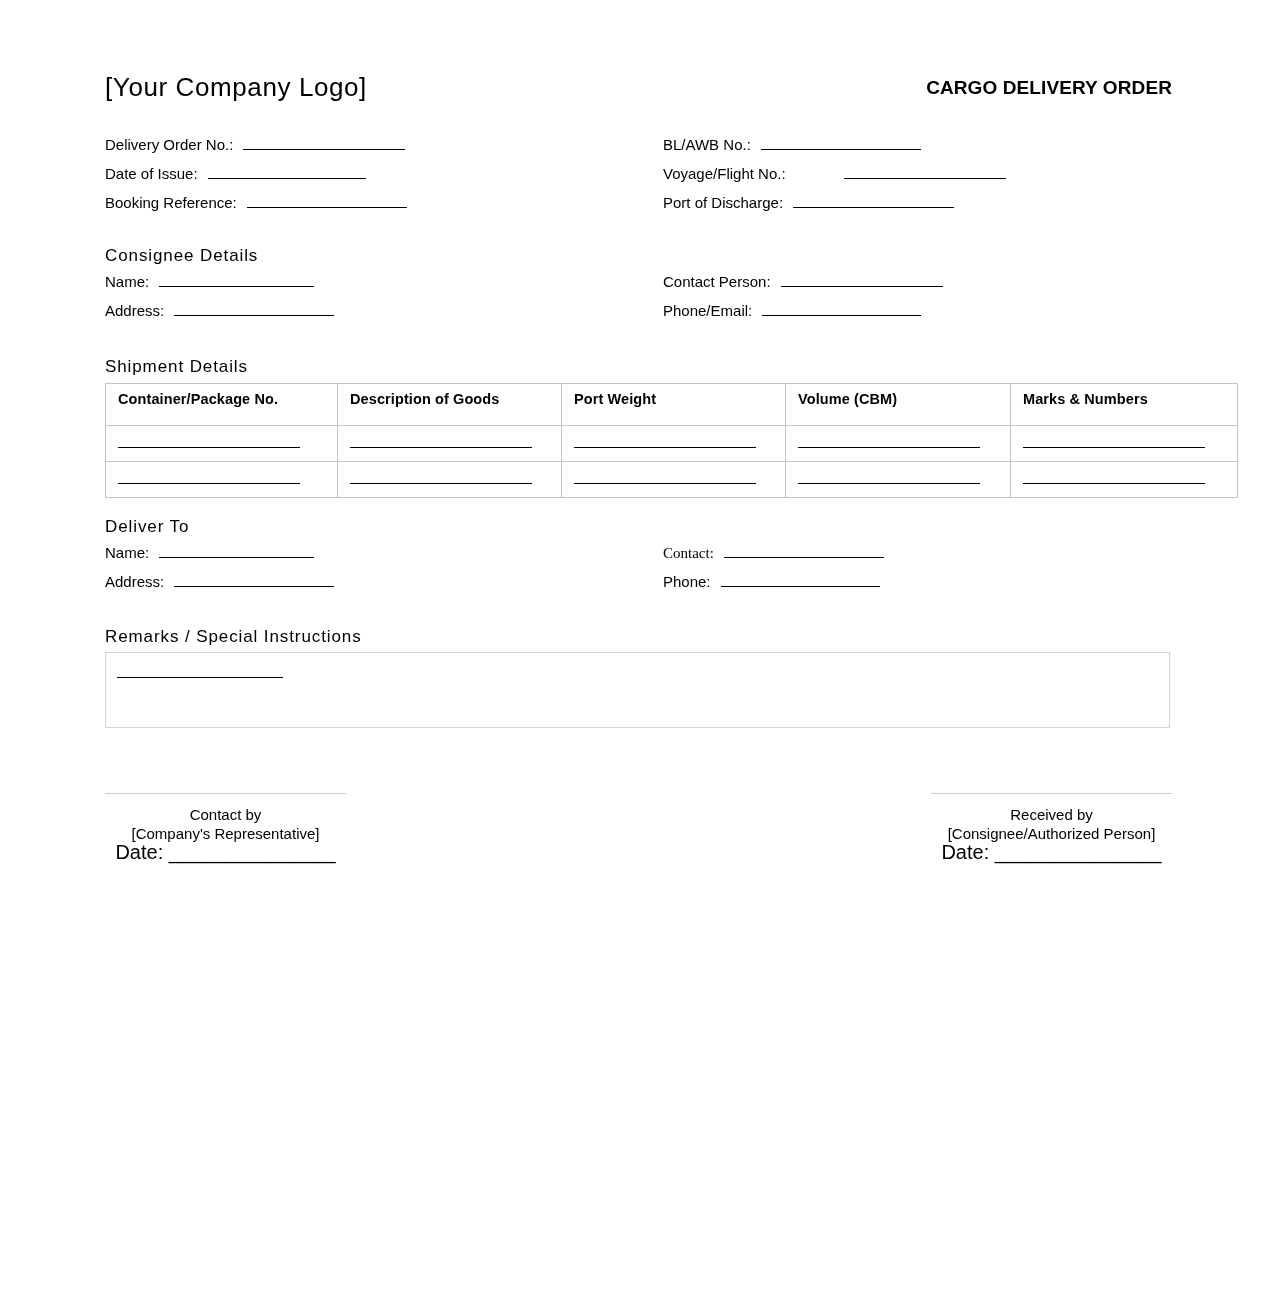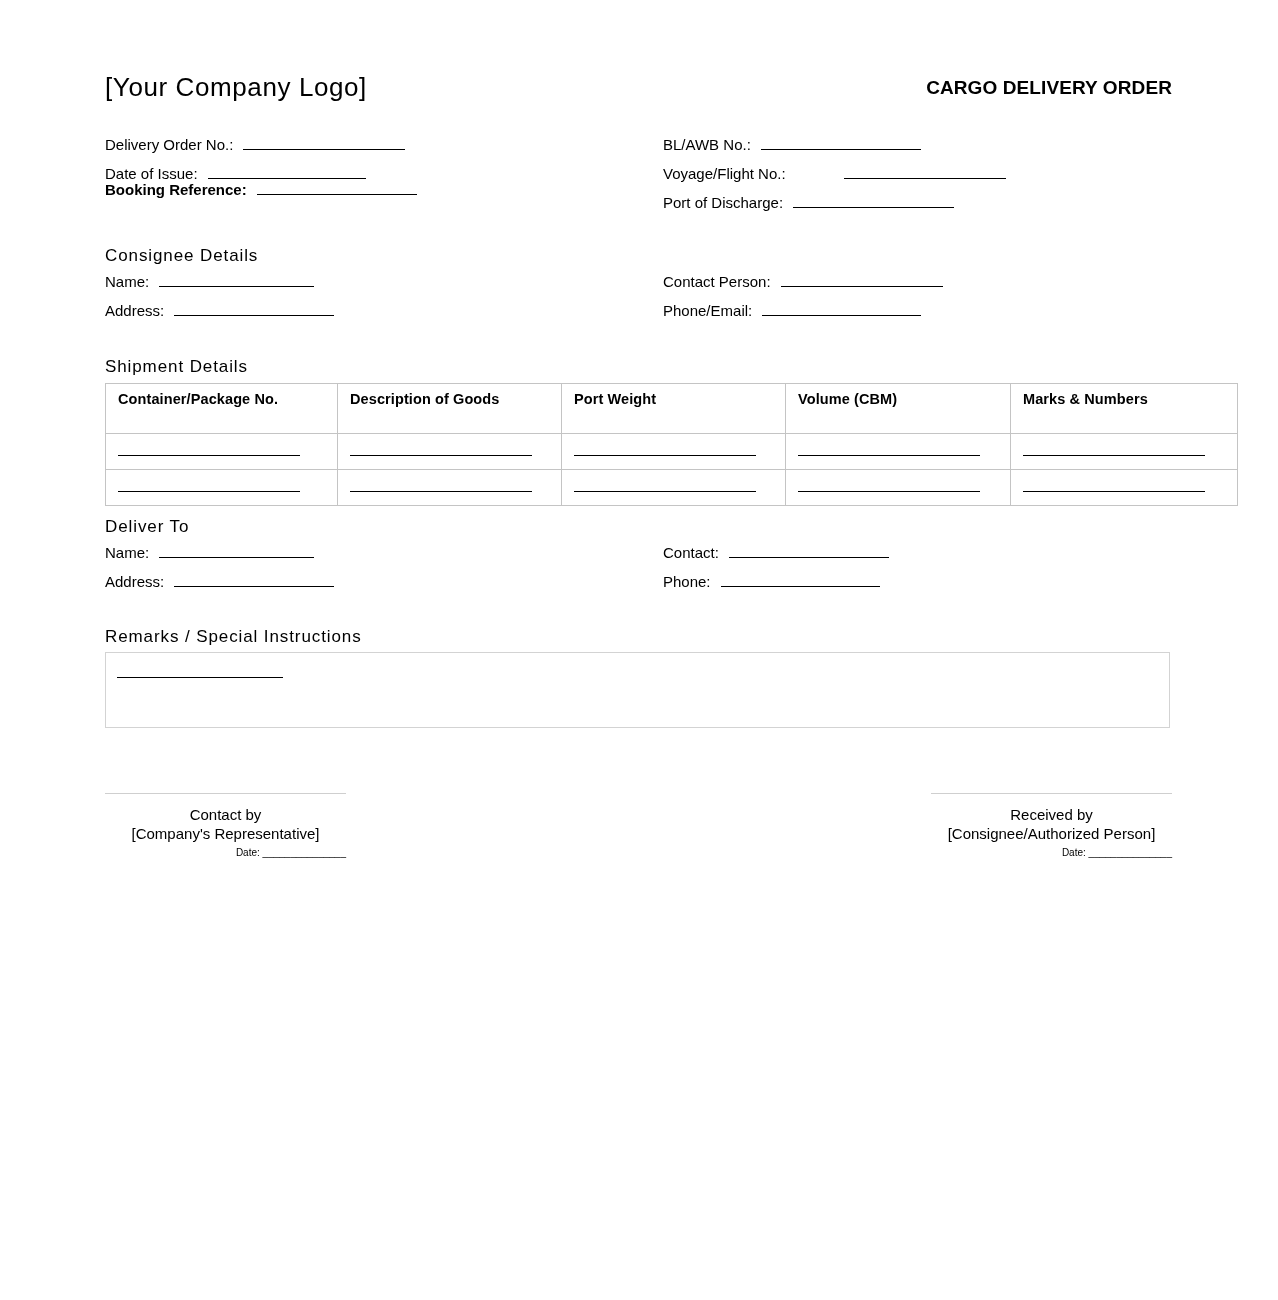--- a/index.html
+++ b/index.html
@@ -96,21 +96,21 @@
   .ship-table td {
     border: 1px solid #c4c4c4;
     padding: 0;
     text-align: left;
     vertical-align: top;
   }
   .ship-table th {
     height: 34px;
     font-size: 14.5px;
     font-weight: bold;
-    padding: 7px 0 8px 12px;
+    padding: 7px 0 0 12px;
     letter-spacing: 0.1px;
     white-space: nowrap;
   }
   .ship-table td {
     height: 35px;
     padding: 0 0 0 12px;
     position: relative;
   }
   .cell-blank {
     display: block;
@@ -160,45 +160,44 @@
   }
   .sig-line {
     font-size: 15px;
     line-height: 19px;
     white-space: nowrap;
   }
   .sig-line.wrap {
     white-space: normal;
   }
   .sig-date {
-    font-size: 10px;
+    font-size: 20px;
     line-height: 19px;
     white-space: nowrap;
-    text-align: right;
   }
 </style>
 </head>
 <body>
 
 <div class="page">
 
   <div class="doc-header">
     <div class="logo-text">[Your Company Logo]</div>
     <div class="doc-title">CARGO DELIVERY ORDER</div>
   </div>
 
   <div class="field-row" style="left:105px; top:135px;">
     <span class="field-label">Delivery Order No.:</span>
     <span class="blank" style="width:162px;"></span>
   </div>
   <div class="field-row" style="left:105px; top:164px;">
     <span class="field-label">Date of Issue:</span>
     <span class="blank" style="width:158px;"></span>
   </div>
-  <div class="field-row" style="left:105px; top:180px;font-weight:bold;">
+  <div class="field-row" style="left:105px; top:193px;">
     <span class="field-label">Booking Reference:</span>
     <span class="blank" style="width:160px;"></span>
   </div>
 
   <div class="field-row" style="left:663px; top:135px;">
     <span class="field-label">BL/AWB No.:</span>
     <span class="blank" style="width:160px;"></span>
   </div>
   <div class="field-row" style="left:663px; top:164px;gap:48px;">
     <span class="field-label">Voyage/Flight No.:</span>
@@ -283,21 +282,21 @@
 
   <div class="field-row" style="left:105px; top:543px;">
     <span class="field-label">Name:</span>
     <span class="blank" style="width:155px;"></span>
   </div>
   <div class="field-row" style="left:105px; top:572px;">
     <span class="field-label">Address:</span>
     <span class="blank" style="width:160px;"></span>
   </div>
 
-  <div class="field-row" style="left:663px; top:543px;">
+  <div class="field-row" style="left:663px; top:543px;font-family:Liberation Serif, serif;">
     <span class="field-label">Contact:</span>
     <span class="blank" style="width:160px;"></span>
   </div>
   <div class="field-row" style="left:663px; top:572px;">
     <span class="field-label">Phone:</span>
     <span class="blank" style="width:159px;"></span>
   </div>
 
   <div class="section-head" style="left:105px; top:627px;">Remarks / Special Instructions</div>
 

